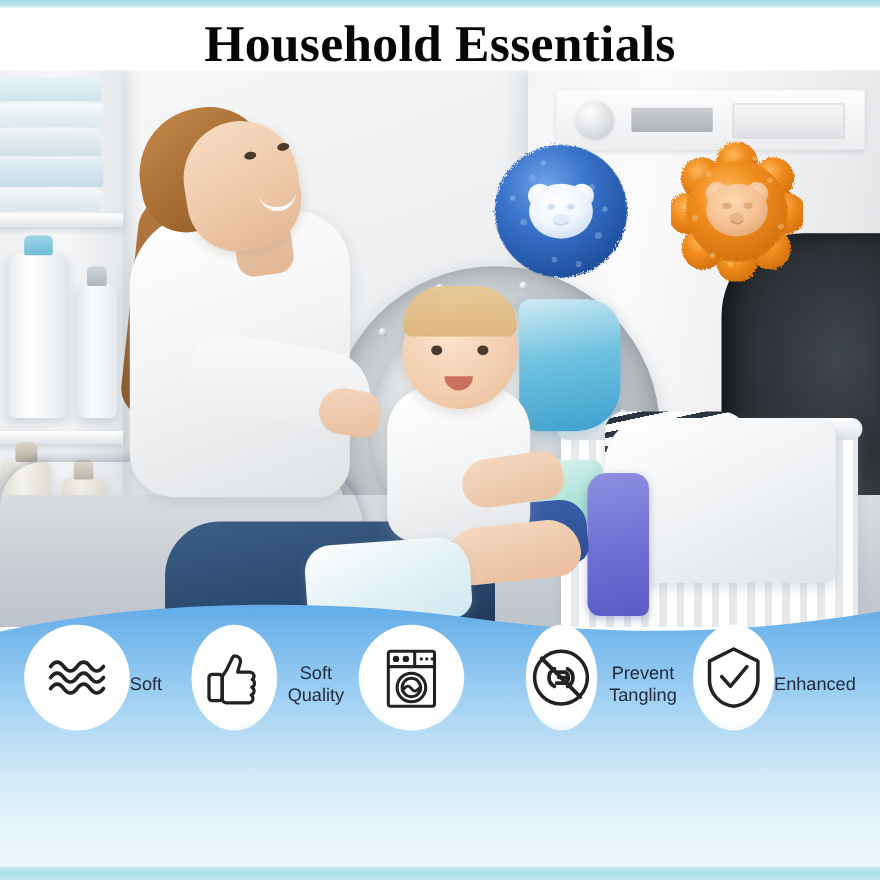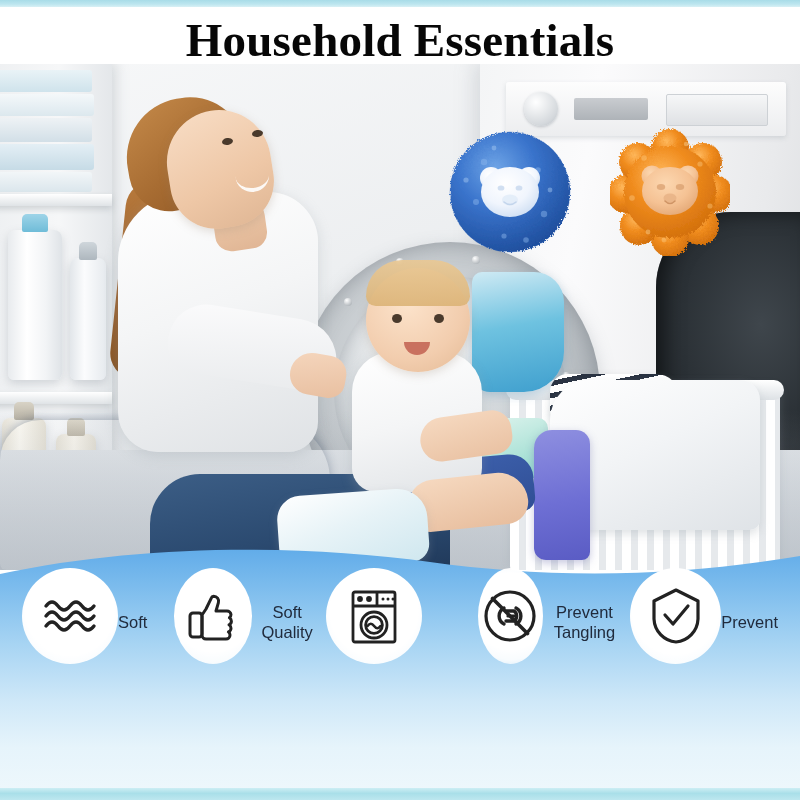--- a/index.html
+++ b/index.html
@@ -821,21 +821,21 @@
 
       <div class="feature">
         <div class="feature-circle">
           <svg width="58" height="60" viewBox="0 0 58 60">
             <g fill="none" stroke="#222222" stroke-width="3.2" stroke-linejoin="round" stroke-linecap="round">
               <path d="M29,4 L51,15 L51,33 a24,24 0 0 1 -22,23 a24,24 0 0 1 -22,-23 L7,15 Z"></path>
               <path d="M18,29 L26,38 L41,20"></path>
             </g>
           </svg>
         </div>
-        <div class="feature-label">Prevent</div>
+        <div class="feature-label">Enhanced</div>
       </div>
 
     </div>
   </div>
 
   <div class="title-band">
     <div class="title-text">Household Essentials</div>
   </div>
 
   <div class="edge-strip bottom"></div>

